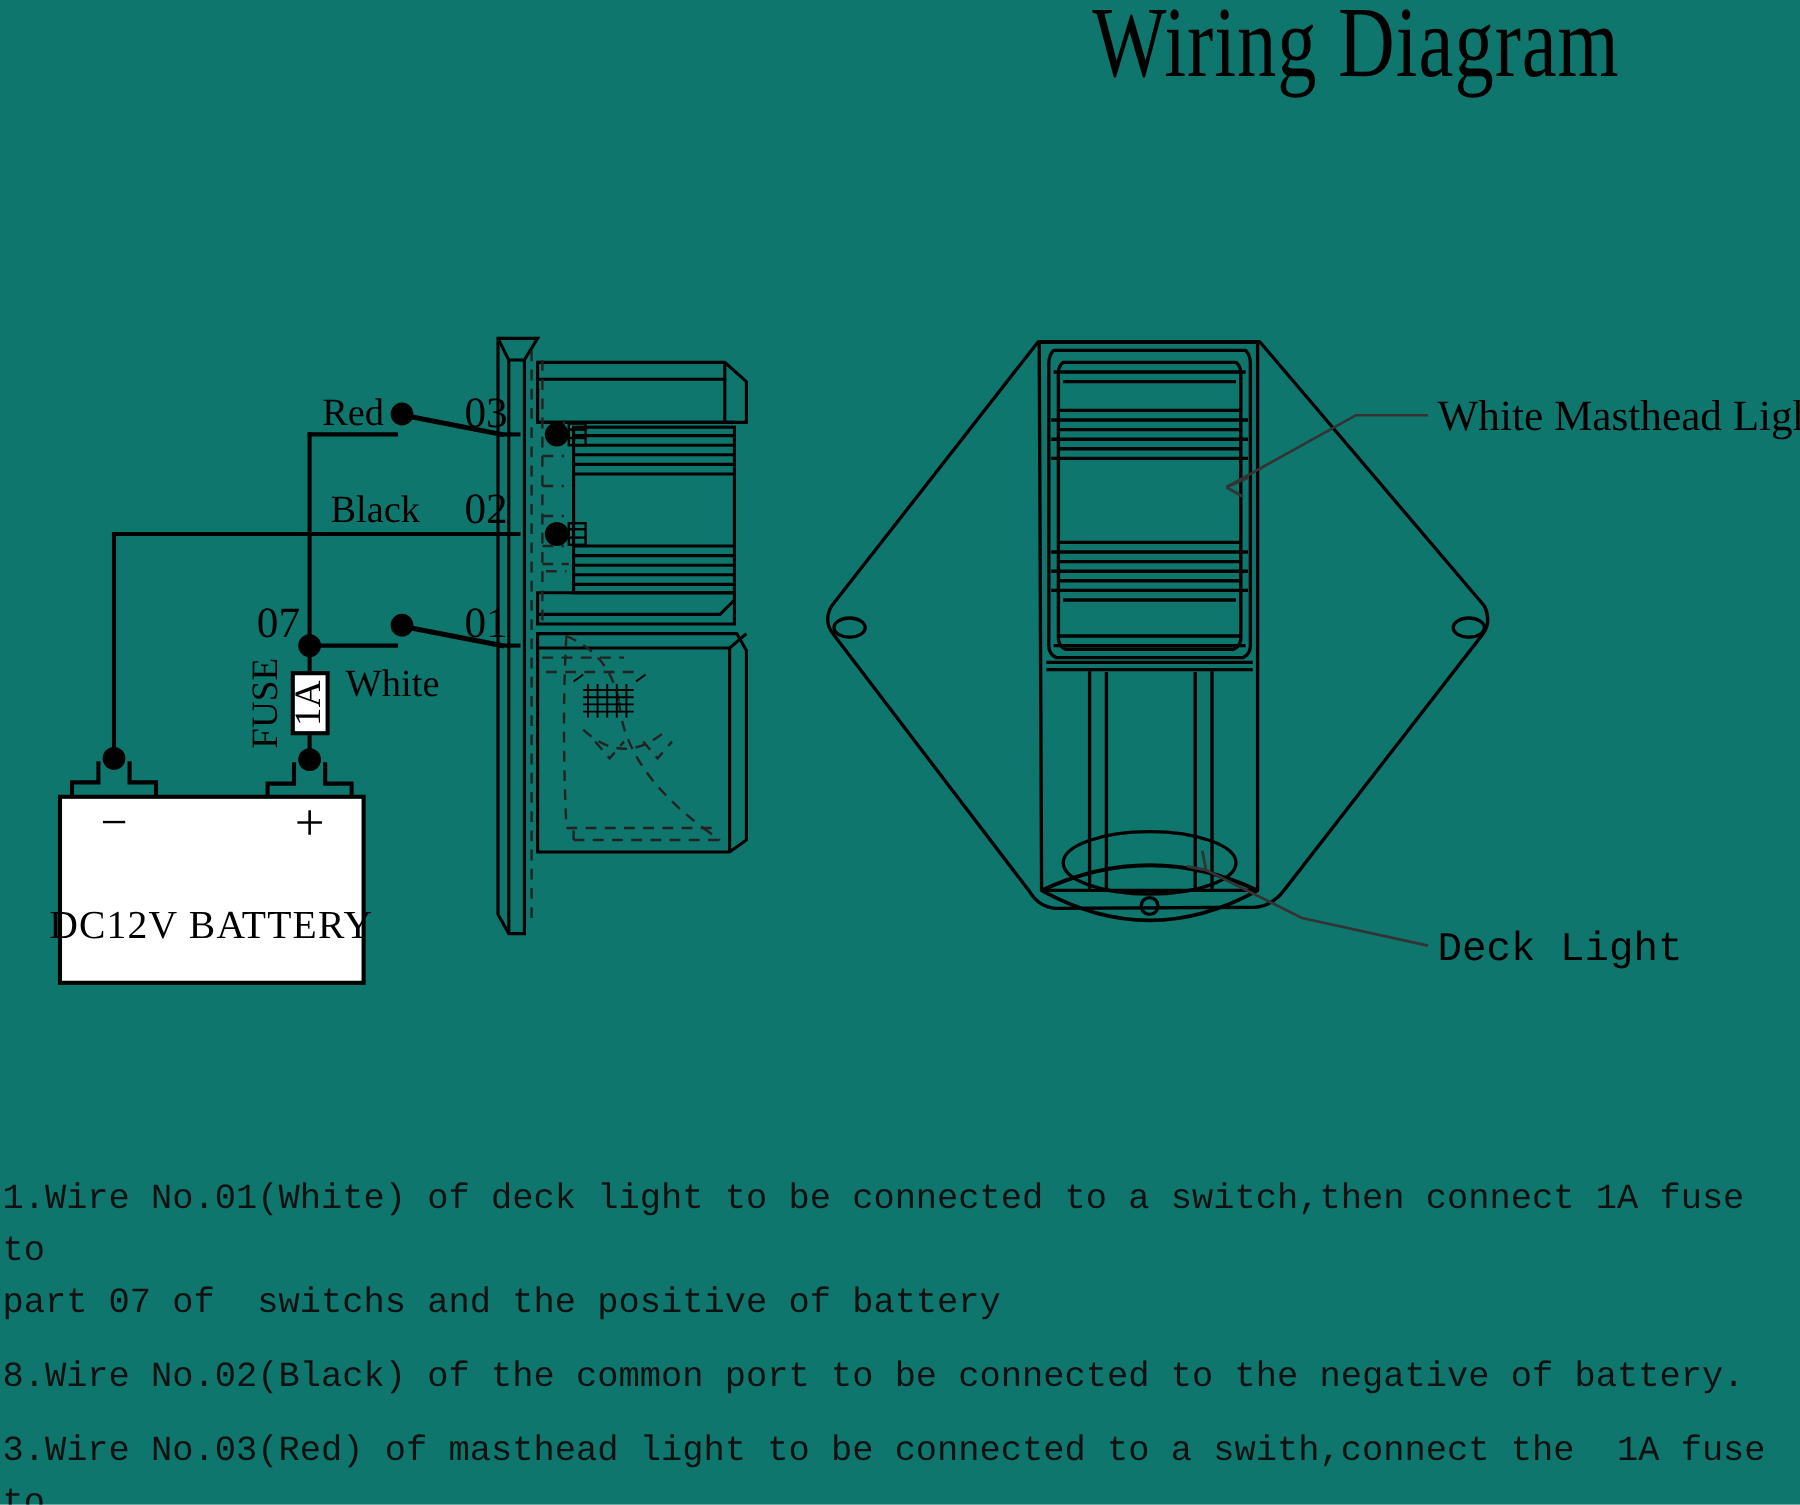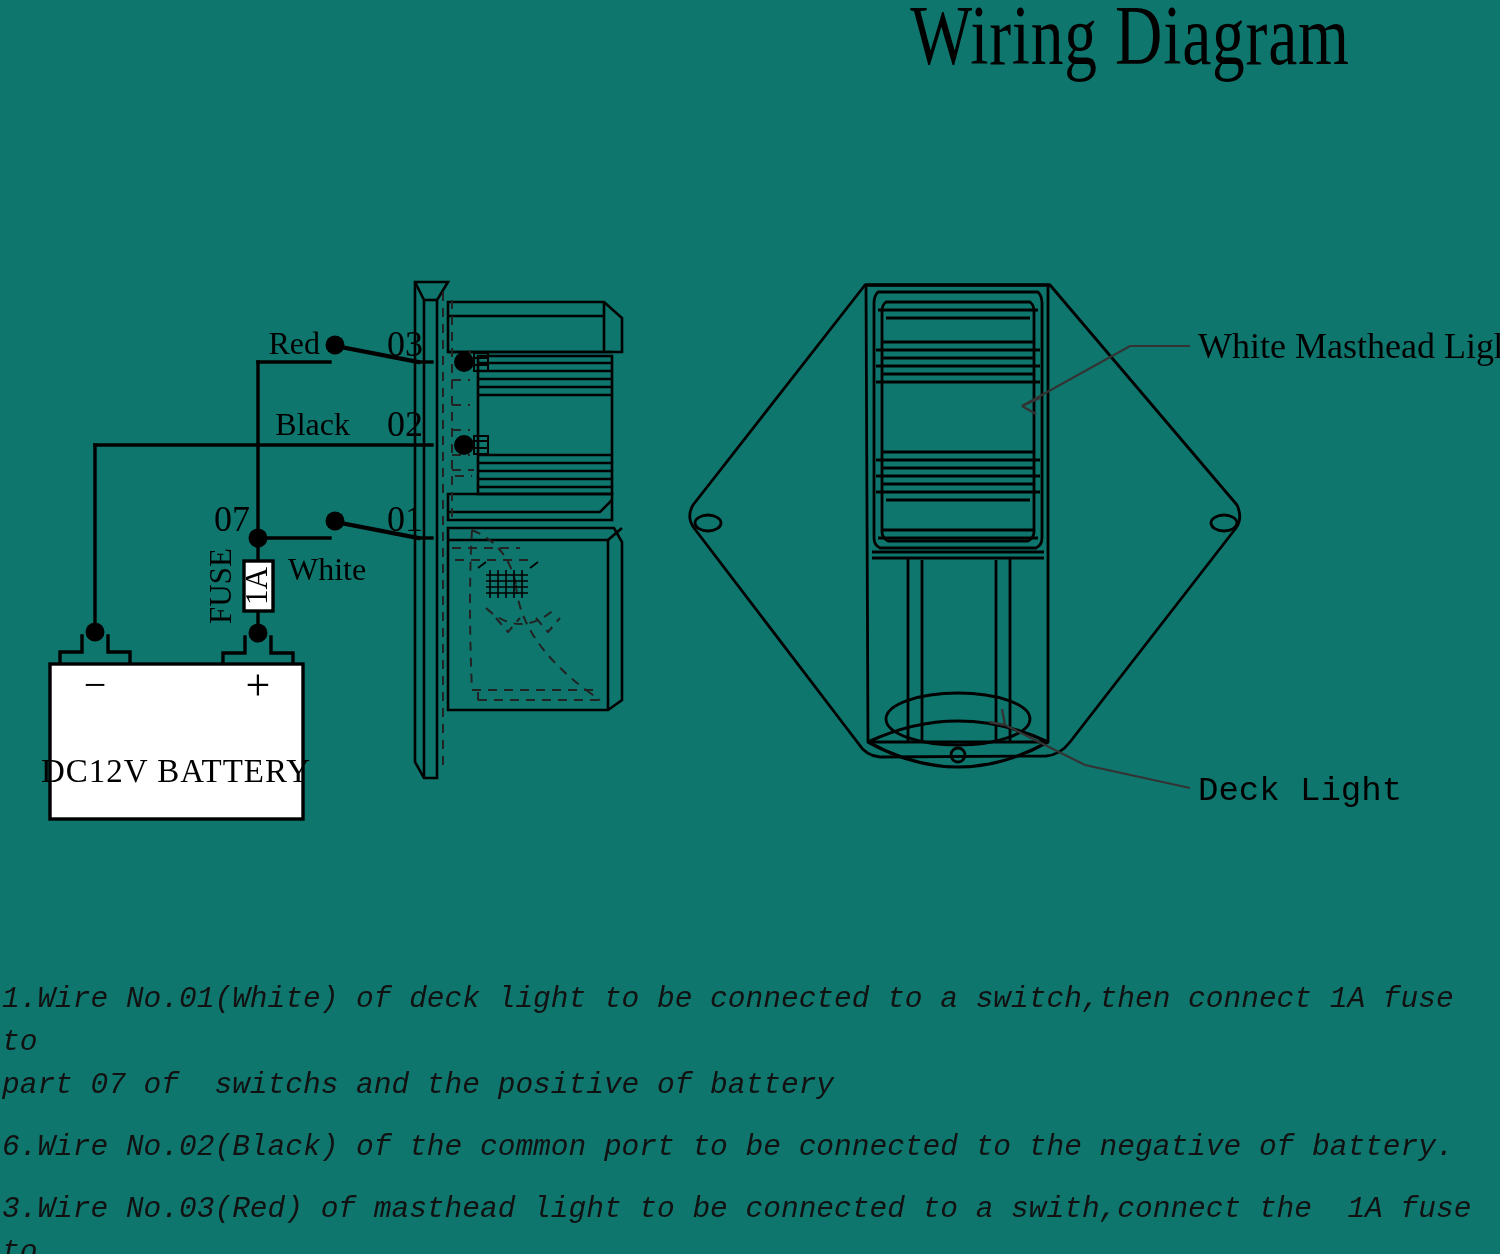--- a/index.html
+++ b/index.html
@@ -42,21 +42,20 @@
     width: 1496px;
     font-family: "Liberation Mono", "DejaVu Sans Mono", monospace;
     font-size: 29.5px;
     line-height: 43px;
     color: #111;
     letter-spacing: 0px;
   }
   .note {
     margin: 0 0 19px 0;
     white-space: pre-wrap;
-    font-style: italic;
   }
   .note:last-child { margin-bottom: 0; }
 </style>
 </head>
 <body>
 
 <div id="page">
 
   <div id="title">Wiring Diagram</div>
 
@@ -286,18 +285,18 @@
     </g>
 
     <text x="1198" y="358" font-family="Liberation Serif, serif" font-size="36" fill="#000">White Masthead Light</text>
     <text x="1198" y="800" font-family="Liberation Mono, monospace" font-size="34" fill="#000">Deck Light</text>
 
   </svg>
 
   <div class="notes">
     <p class="note">1.Wire No.01(White) of deck light to be connected to a switch,then connect 1A fuse to
 part 07 of  switchs and the positive of battery</p>
-    <p class="note">6.Wire No.02(Black) of the common port to be connected to the negative of battery.</p>
+    <p class="note">8.Wire No.02(Black) of the common port to be connected to the negative of battery.</p>
     <p class="note">3.Wire No.03(Red) of masthead light to be connected to a swith,connect the  1A fuse to
 part 07 of  switchs and the positive of battery</p>
   </div>
 
 </div>
 
 </body></html>

